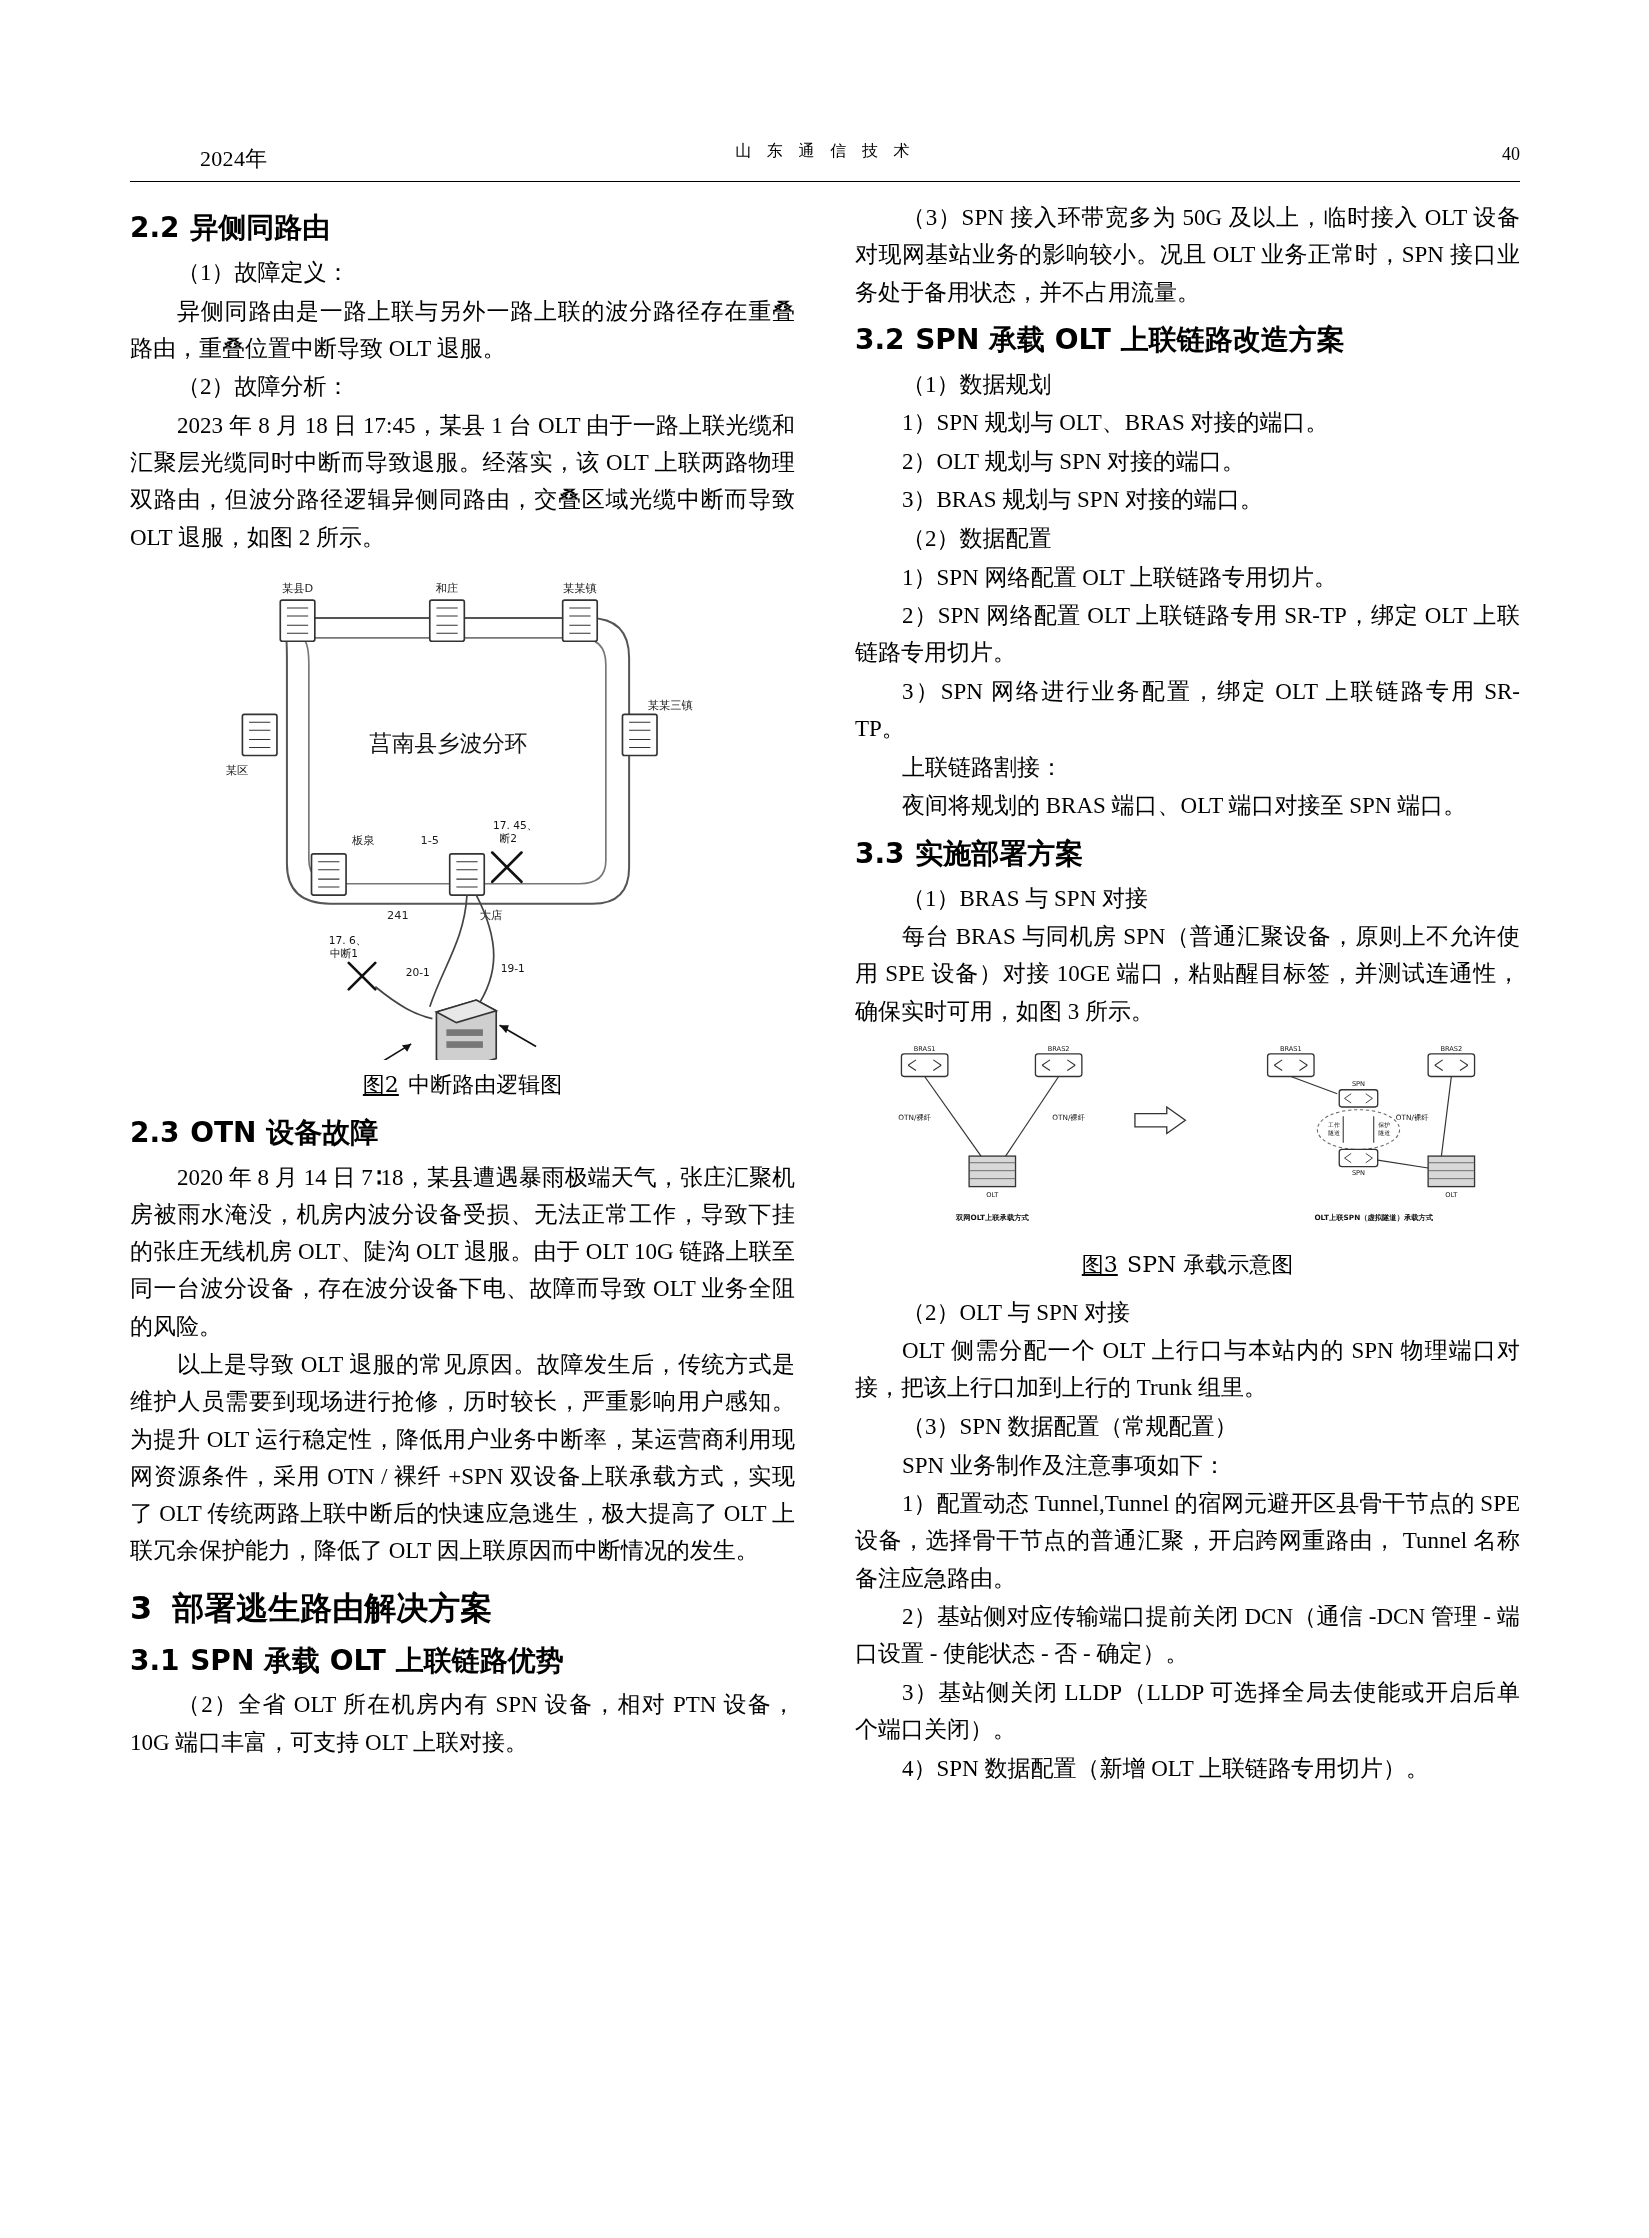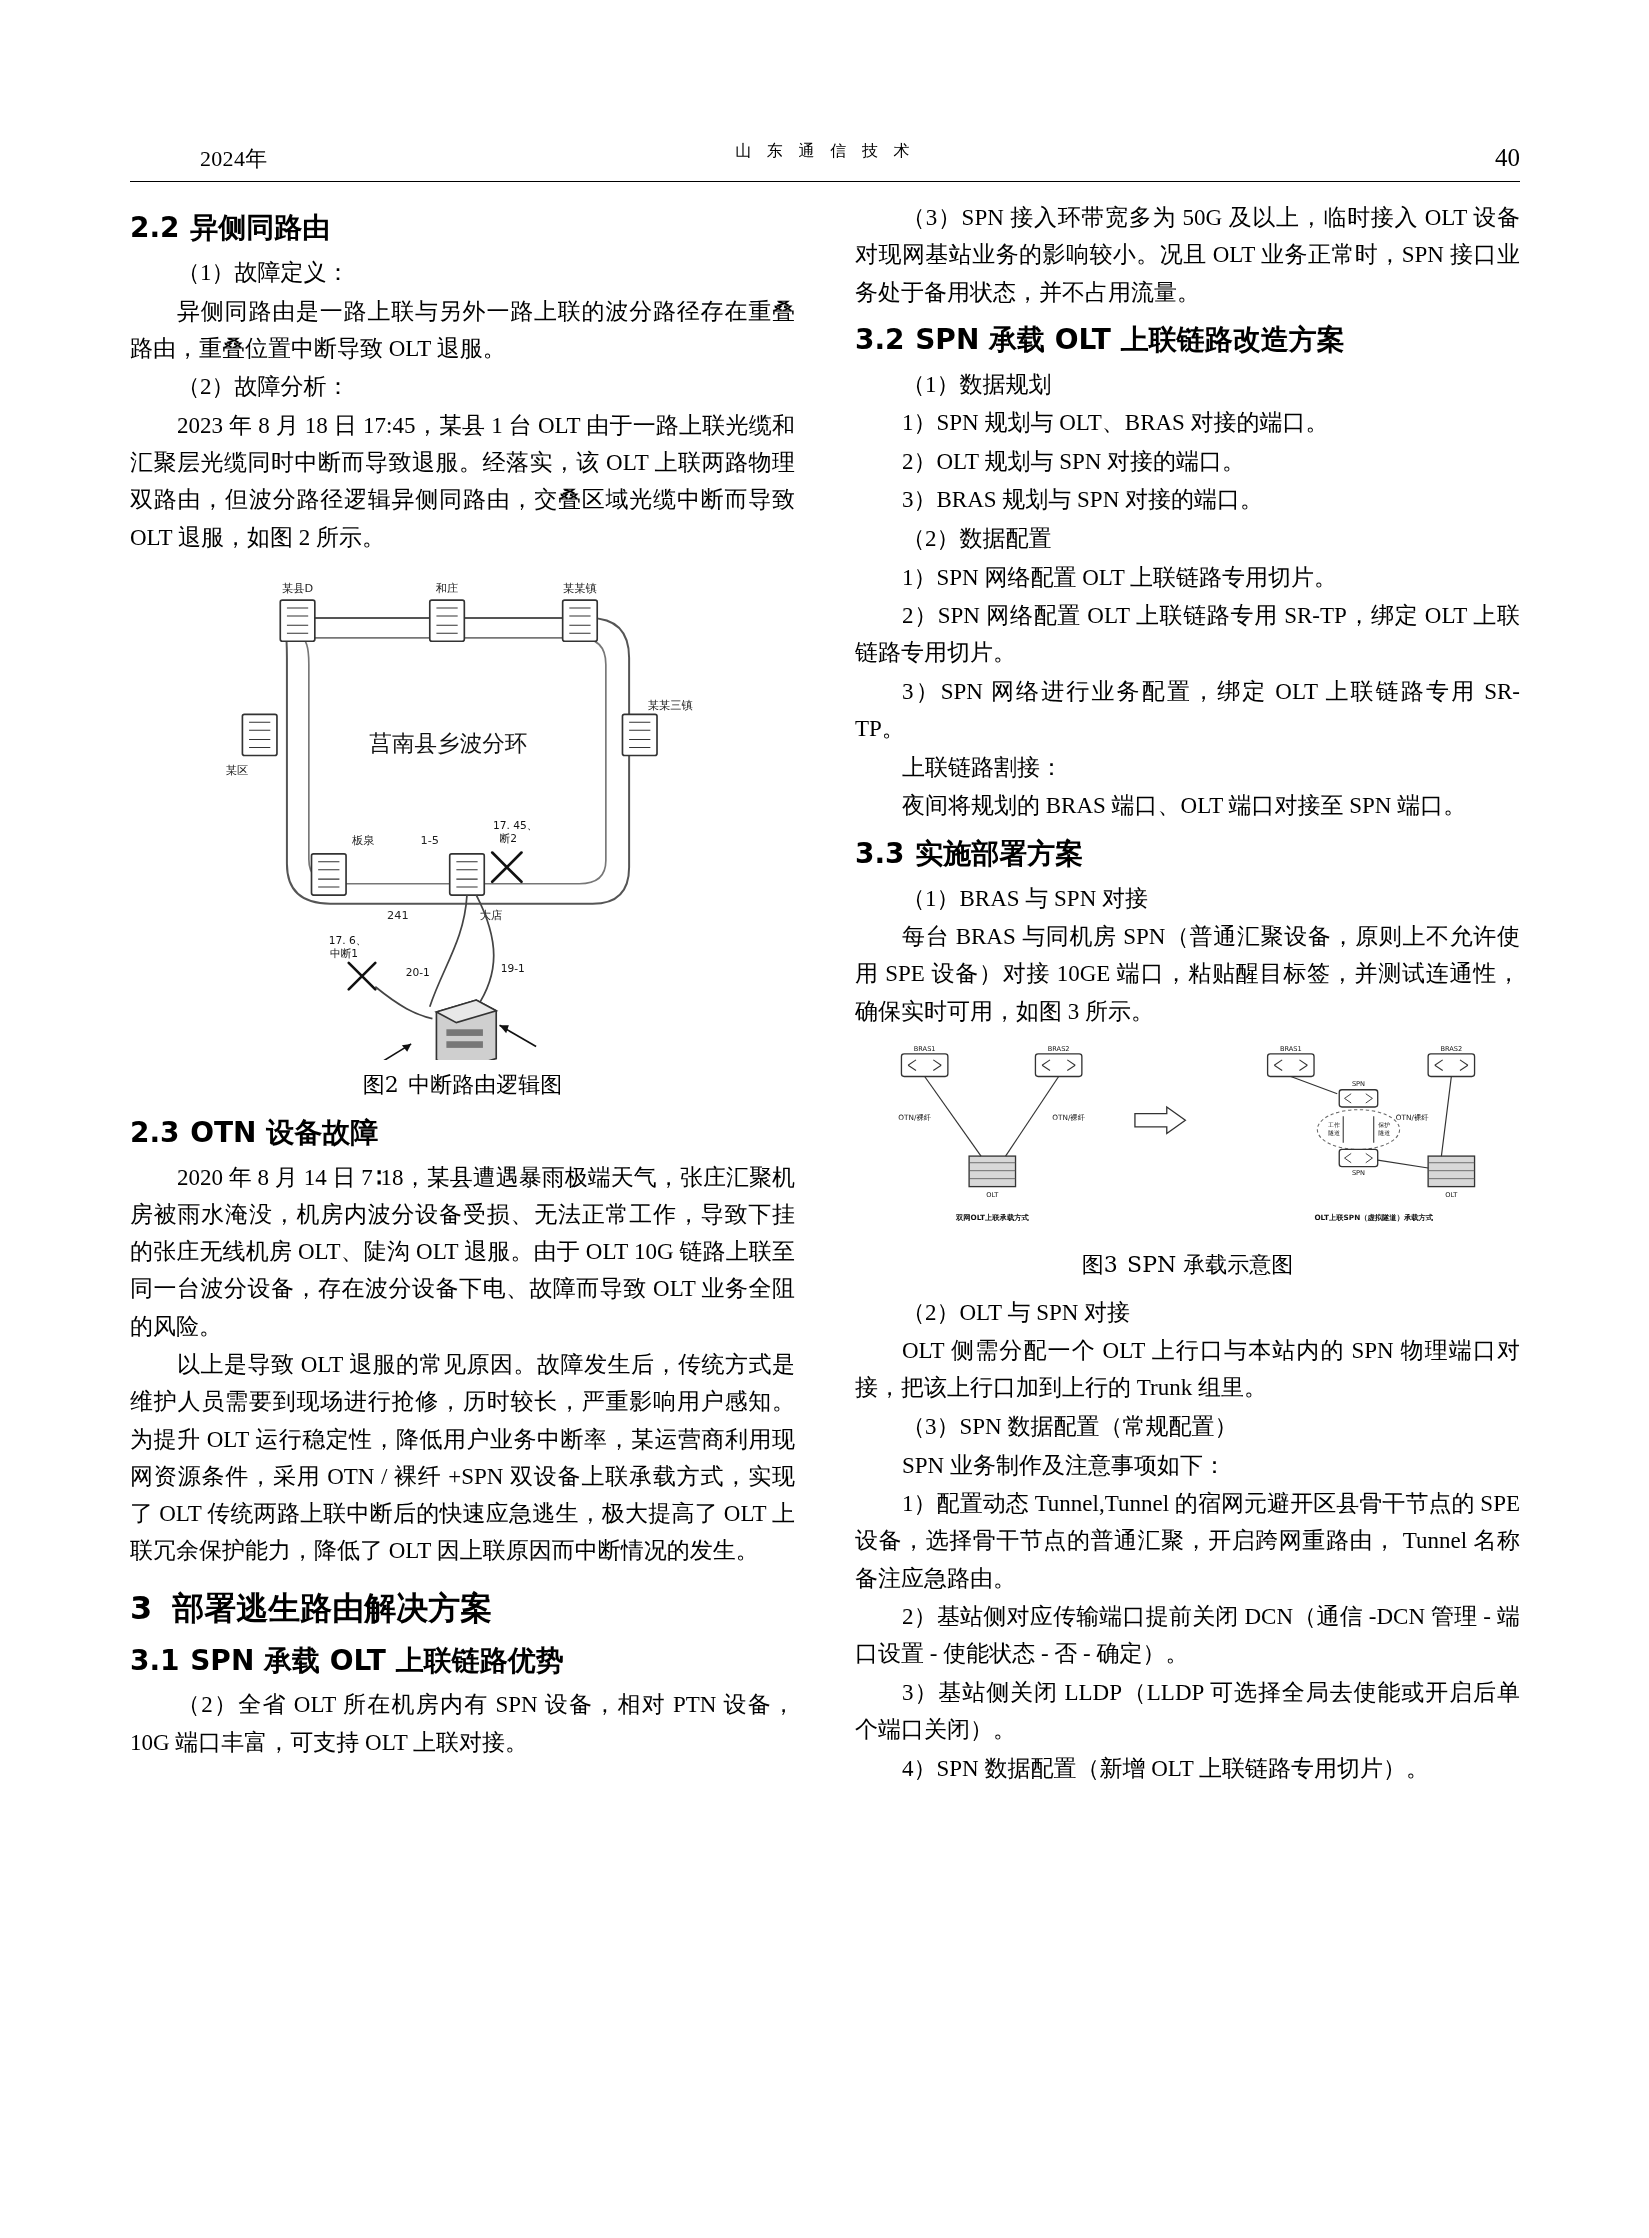--- a/index.html
+++ b/index.html
@@ -44,21 +44,21 @@
     top: 1.3px;
     transform: translateX(-50%);
     font-size: 16px;
     letter-spacing: 5.3px;
     font-family: "DejaVu Serif", serif;
   }
   .runhead .pageno {
     position: absolute;
     right: 0px;
     top: 4px;
-    font-size: 25px;
+    font-size: 18px;
   }
   .rule {
     position: absolute;
     left: 130px;
     top: 181px;
     width: 1390px;
     height: 1.3px;
     background: #000;
   }
   
@@ -100,21 +100,21 @@
   .figwrap {
     margin: 12px 0 4px 0;
     text-align: center;
   }
   .figcap {
     text-align: center;
     font-size: 22px;
     margin: 6.6px 0 10.6px 0;
     font-family: "DejaVu Serif", serif;
   }
-  .figcap .lbl { margin-right: 9.3px; }
+  .figcap .lbl { margin-right: 9.3px; text-decoration: underline; }
 
   svg { display: block; margin: 0 auto; }
 </style>
 </head>
 <body>
 
 <div class="page">
 
   <div class="runhead">
     <span class="year">2024年</span>

